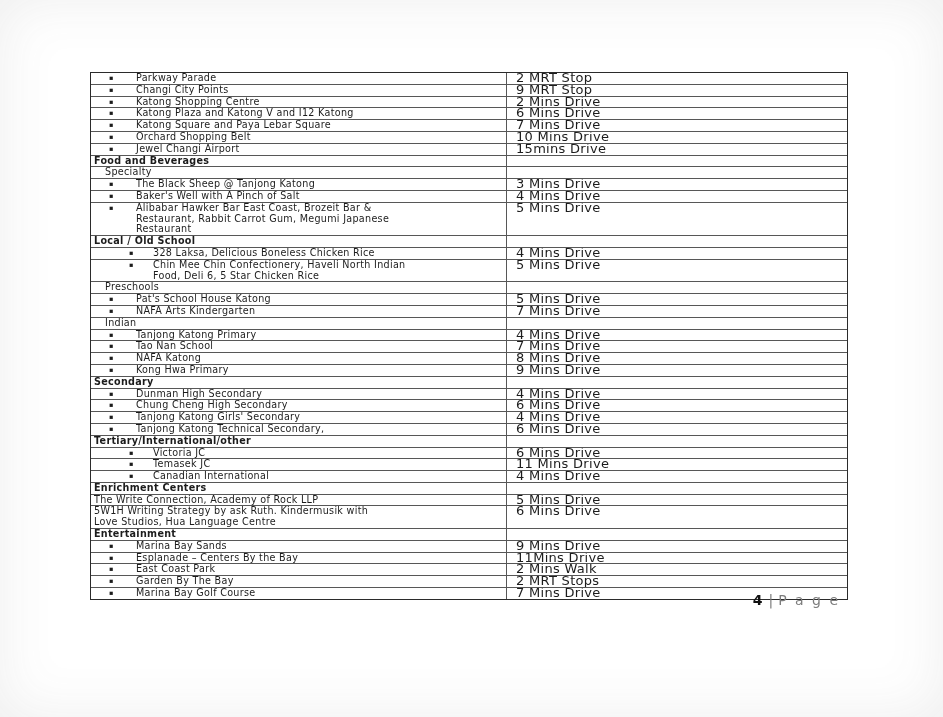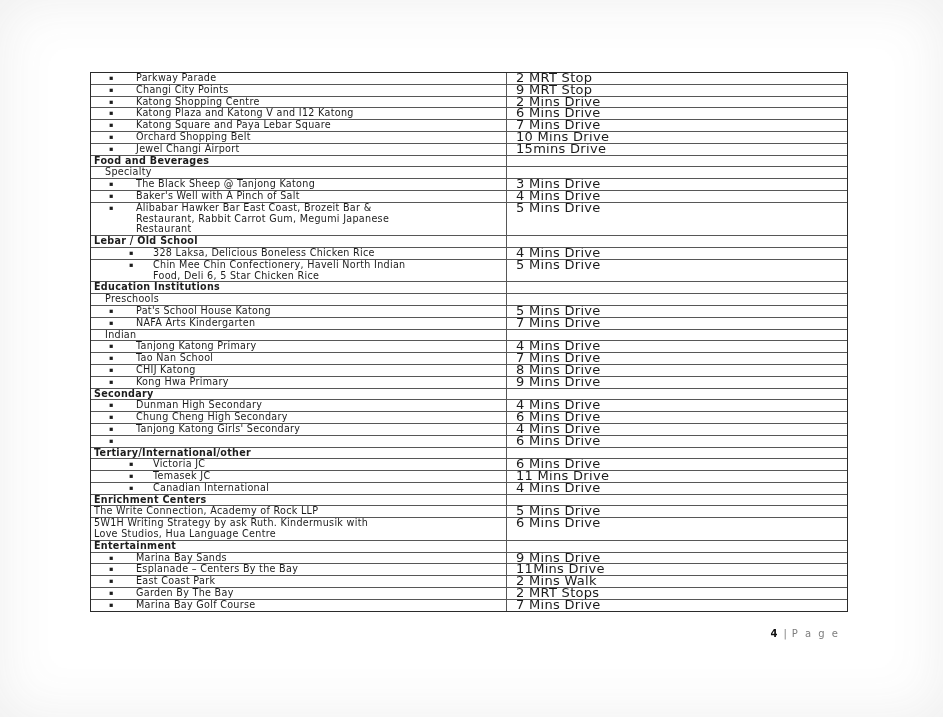--- a/index.html
+++ b/index.html
@@ -37,22 +37,22 @@
     flex:0 0 auto; font-size:6.5px; line-height:var(--lh);
     color:var(--text);
   }
   .b1 .bullet{margin-left:18px; width:27px;}
   .b2 .bullet{margin-left:38px; width:24px;}
   .txt{flex:1; white-space:pre-line; padding-right:4px;}
   .sec .txt{font-weight:bold; padding-left:3px;}
   .sub .txt{font-weight:normal; padding-left:14px;}
   .plain .txt{padding-left:3px;}
   .footer{
-    position:absolute; top:627px; right:103px;
-    font-size:10px; line-height:13px; white-space:nowrap;
+    position:absolute; top:594px; right:103px;
+    font-size:14px; line-height:13px; white-space:nowrap;
   }
   .pg-num{font-weight:bold; color:#111; margin-right:5px; letter-spacing:1px;}
   .pg-sep{color:var(--footer-gray); margin-right:5px;}
   .pg-label{color:var(--footer-gray); letter-spacing:2px;}
 </style>
 </head>
 <body>
 
 <div class="page">
   <div class="table" id="loc-table">
@@ -135,46 +135,40 @@
         <div class="c1 b1">
           <span class="bullet">▪</span>
           <div class="txt">Alibabar Hawker Bar East Coast, Brozeit Bar &amp;
 Restaurant, Rabbit Carrot Gum, Megumi Japanese
 Restaurant</div>
         </div>
         <div class="c2">5 Mins Drive</div>
       </div>
       <div class="row">
         <div class="c1 sec">
-          <div class="txt">Lebar / Old School</div>
+          <div class="txt">Local / Old School</div>
         </div>
         <div class="c2"></div>
       </div>
       <div class="row">
         <div class="c1 b2">
           <span class="bullet">▪</span>
           <div class="txt">328 Laksa, Delicious Boneless Chicken Rice</div>
         </div>
         <div class="c2">4 Mins Drive</div>
       </div>
       <div class="row">
         <div class="c1 b2">
           <span class="bullet">▪</span>
           <div class="txt">Chin Mee Chin Confectionery, Haveli North Indian
 Food, Deli 6, 5 Star Chicken Rice</div>
         </div>
         <div class="c2">5 Mins Drive</div>
       </div>
       <div class="row">
-        <div class="c1 sec">
-          <div class="txt">Education Institutions</div>
-        </div>
-        <div class="c2"></div>
-      </div>
-      <div class="row">
         <div class="c1 sub">
           <div class="txt">Preschools</div>
         </div>
         <div class="c2"></div>
       </div>
       <div class="row">
         <div class="c1 b1">
           <span class="bullet">▪</span>
           <div class="txt">Pat's School House Katong</div>
         </div>
@@ -203,21 +197,21 @@
       <div class="row">
         <div class="c1 b1">
           <span class="bullet">▪</span>
           <div class="txt">Tao Nan School</div>
         </div>
         <div class="c2">7 Mins Drive</div>
       </div>
       <div class="row">
         <div class="c1 b1">
           <span class="bullet">▪</span>
-          <div class="txt">CHIJ Katong</div>
+          <div class="txt">NAFA Katong</div>
         </div>
         <div class="c2">8 Mins Drive</div>
       </div>
       <div class="row">
         <div class="c1 b1">
           <span class="bullet">▪</span>
           <div class="txt">Kong Hwa Primary</div>
         </div>
         <div class="c2">9 Mins Drive</div>
       </div>
@@ -244,20 +238,21 @@
       <div class="row">
         <div class="c1 b1">
           <span class="bullet">▪</span>
           <div class="txt">Tanjong Katong Girls' Secondary</div>
         </div>
         <div class="c2">4 Mins Drive</div>
       </div>
       <div class="row">
         <div class="c1 b1">
           <span class="bullet">▪</span>
+          <div class="txt">Tanjong Katong Technical Secondary,</div>
         </div>
         <div class="c2">6 Mins Drive</div>
       </div>
       <div class="row">
         <div class="c1 sec">
           <div class="txt">Tertiary/International/other</div>
         </div>
         <div class="c2"></div>
       </div>
       <div class="row">

